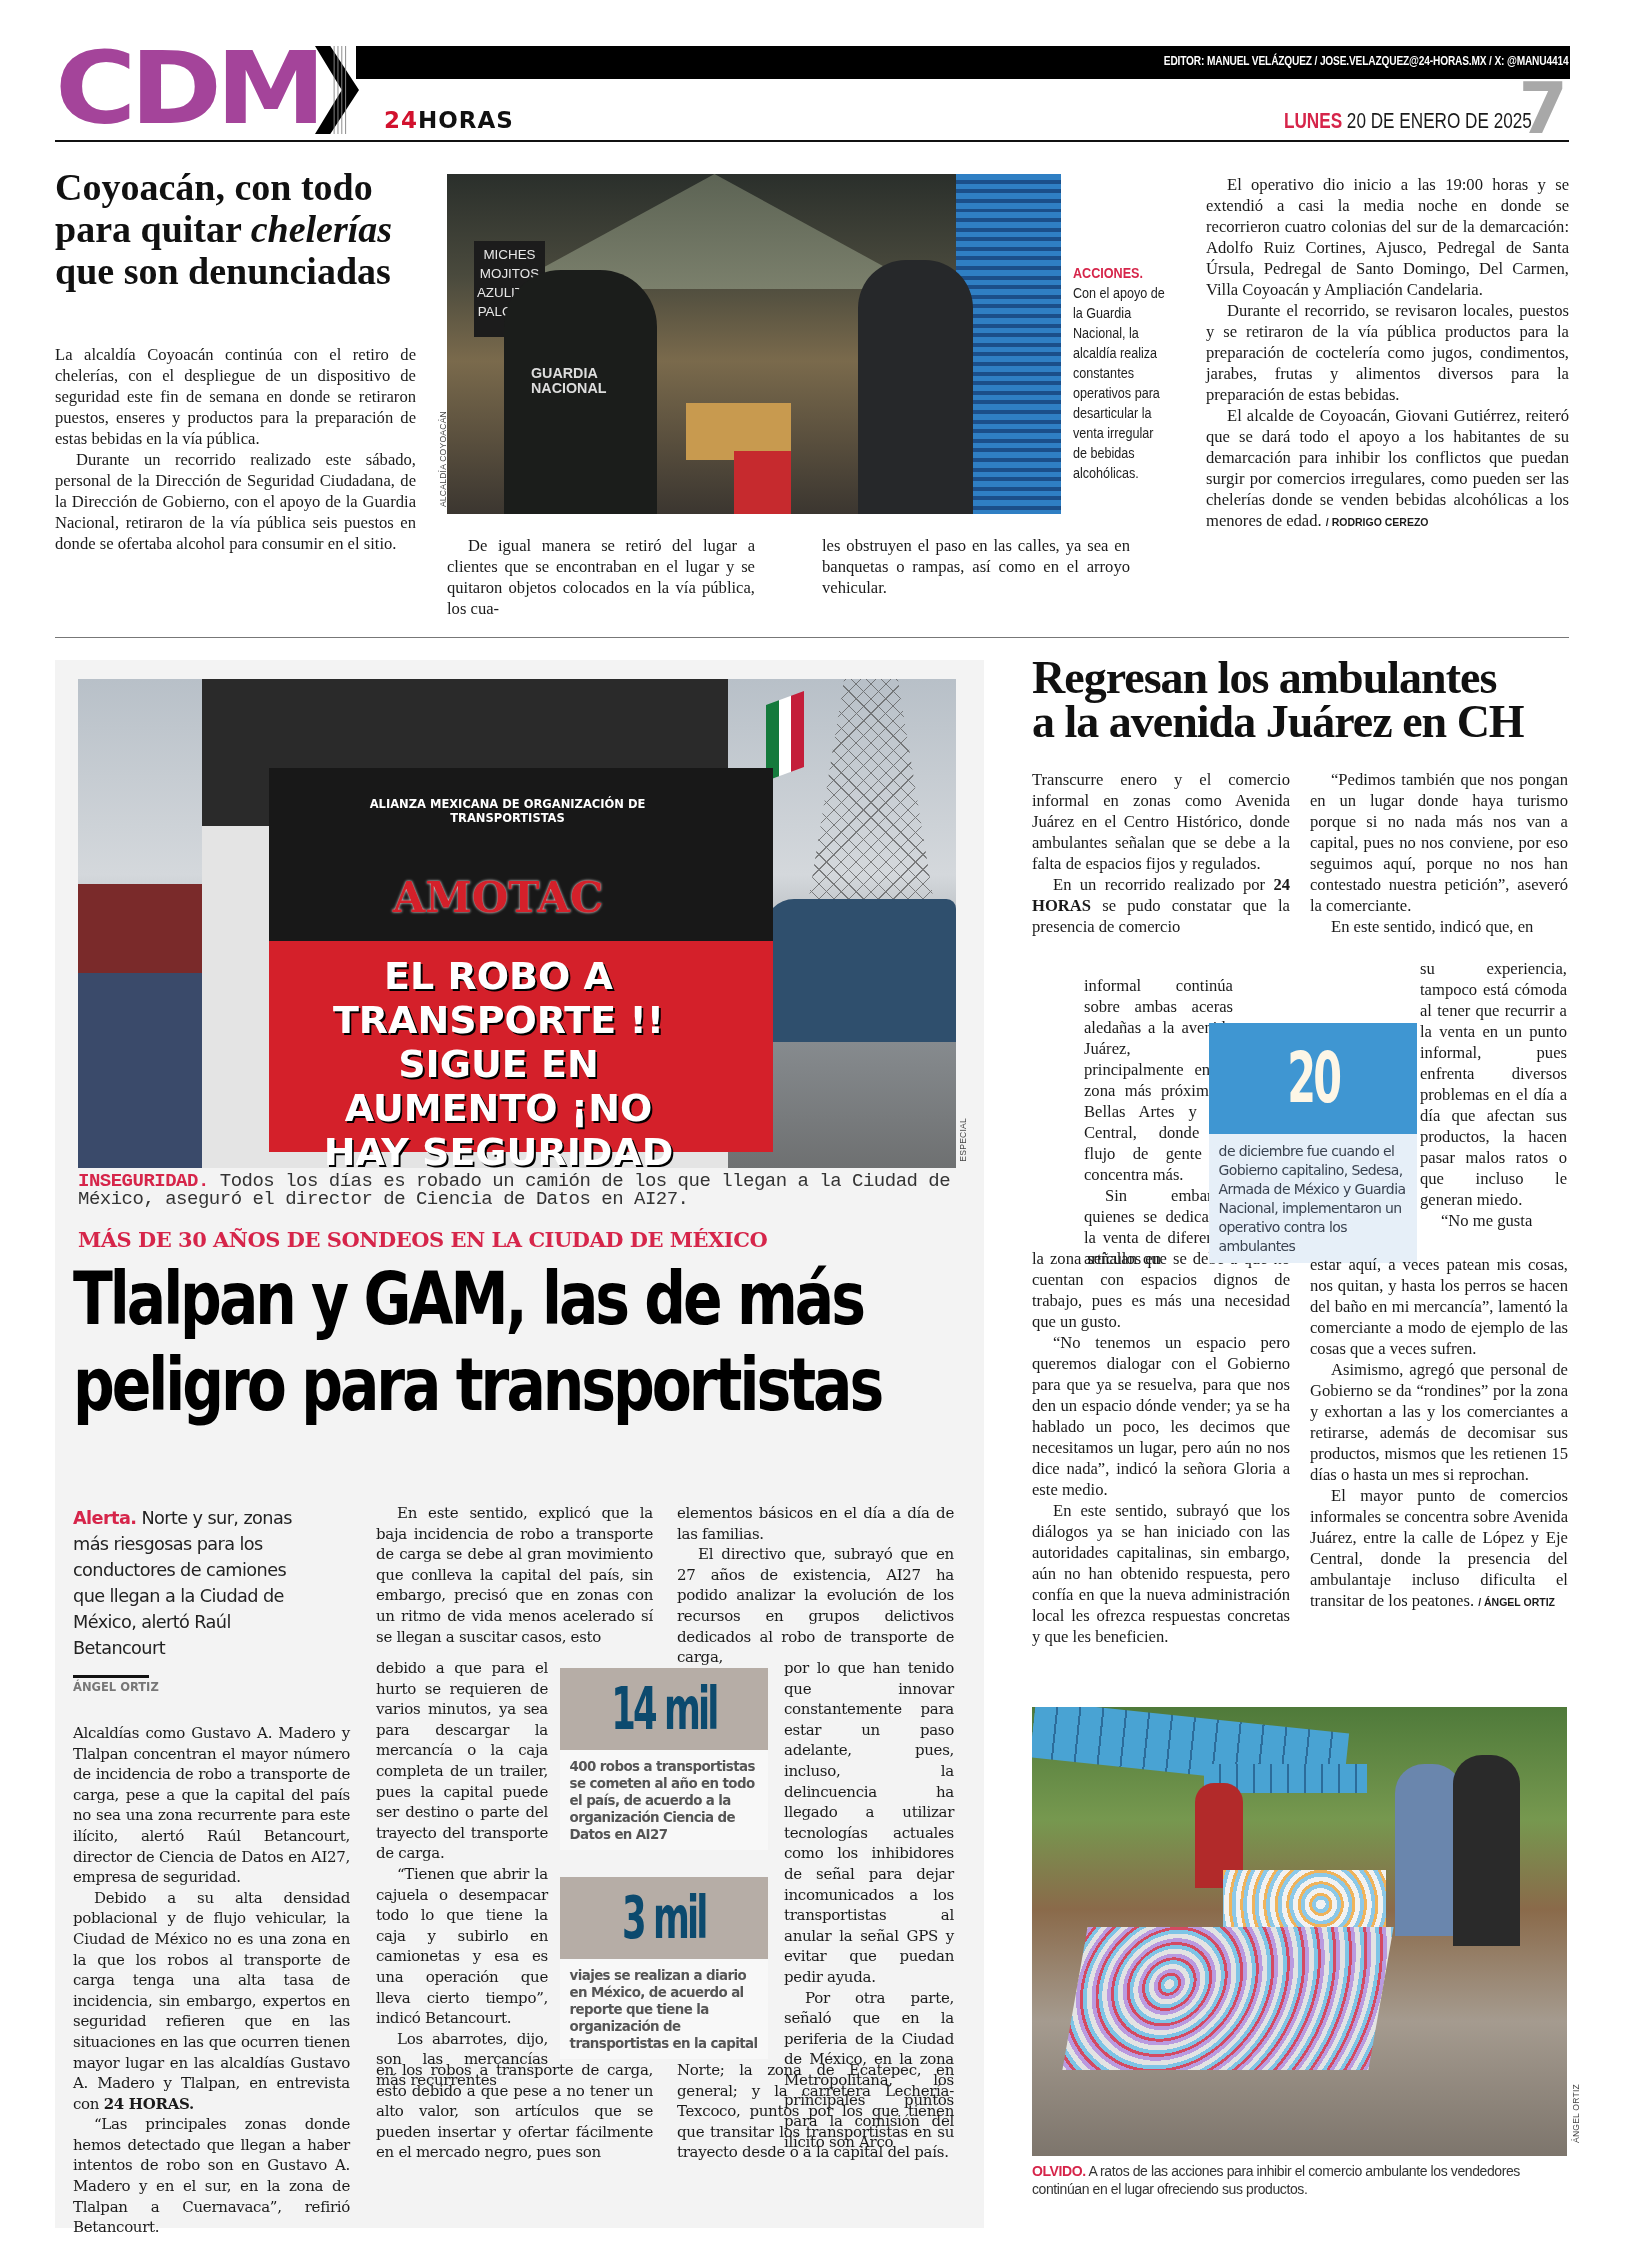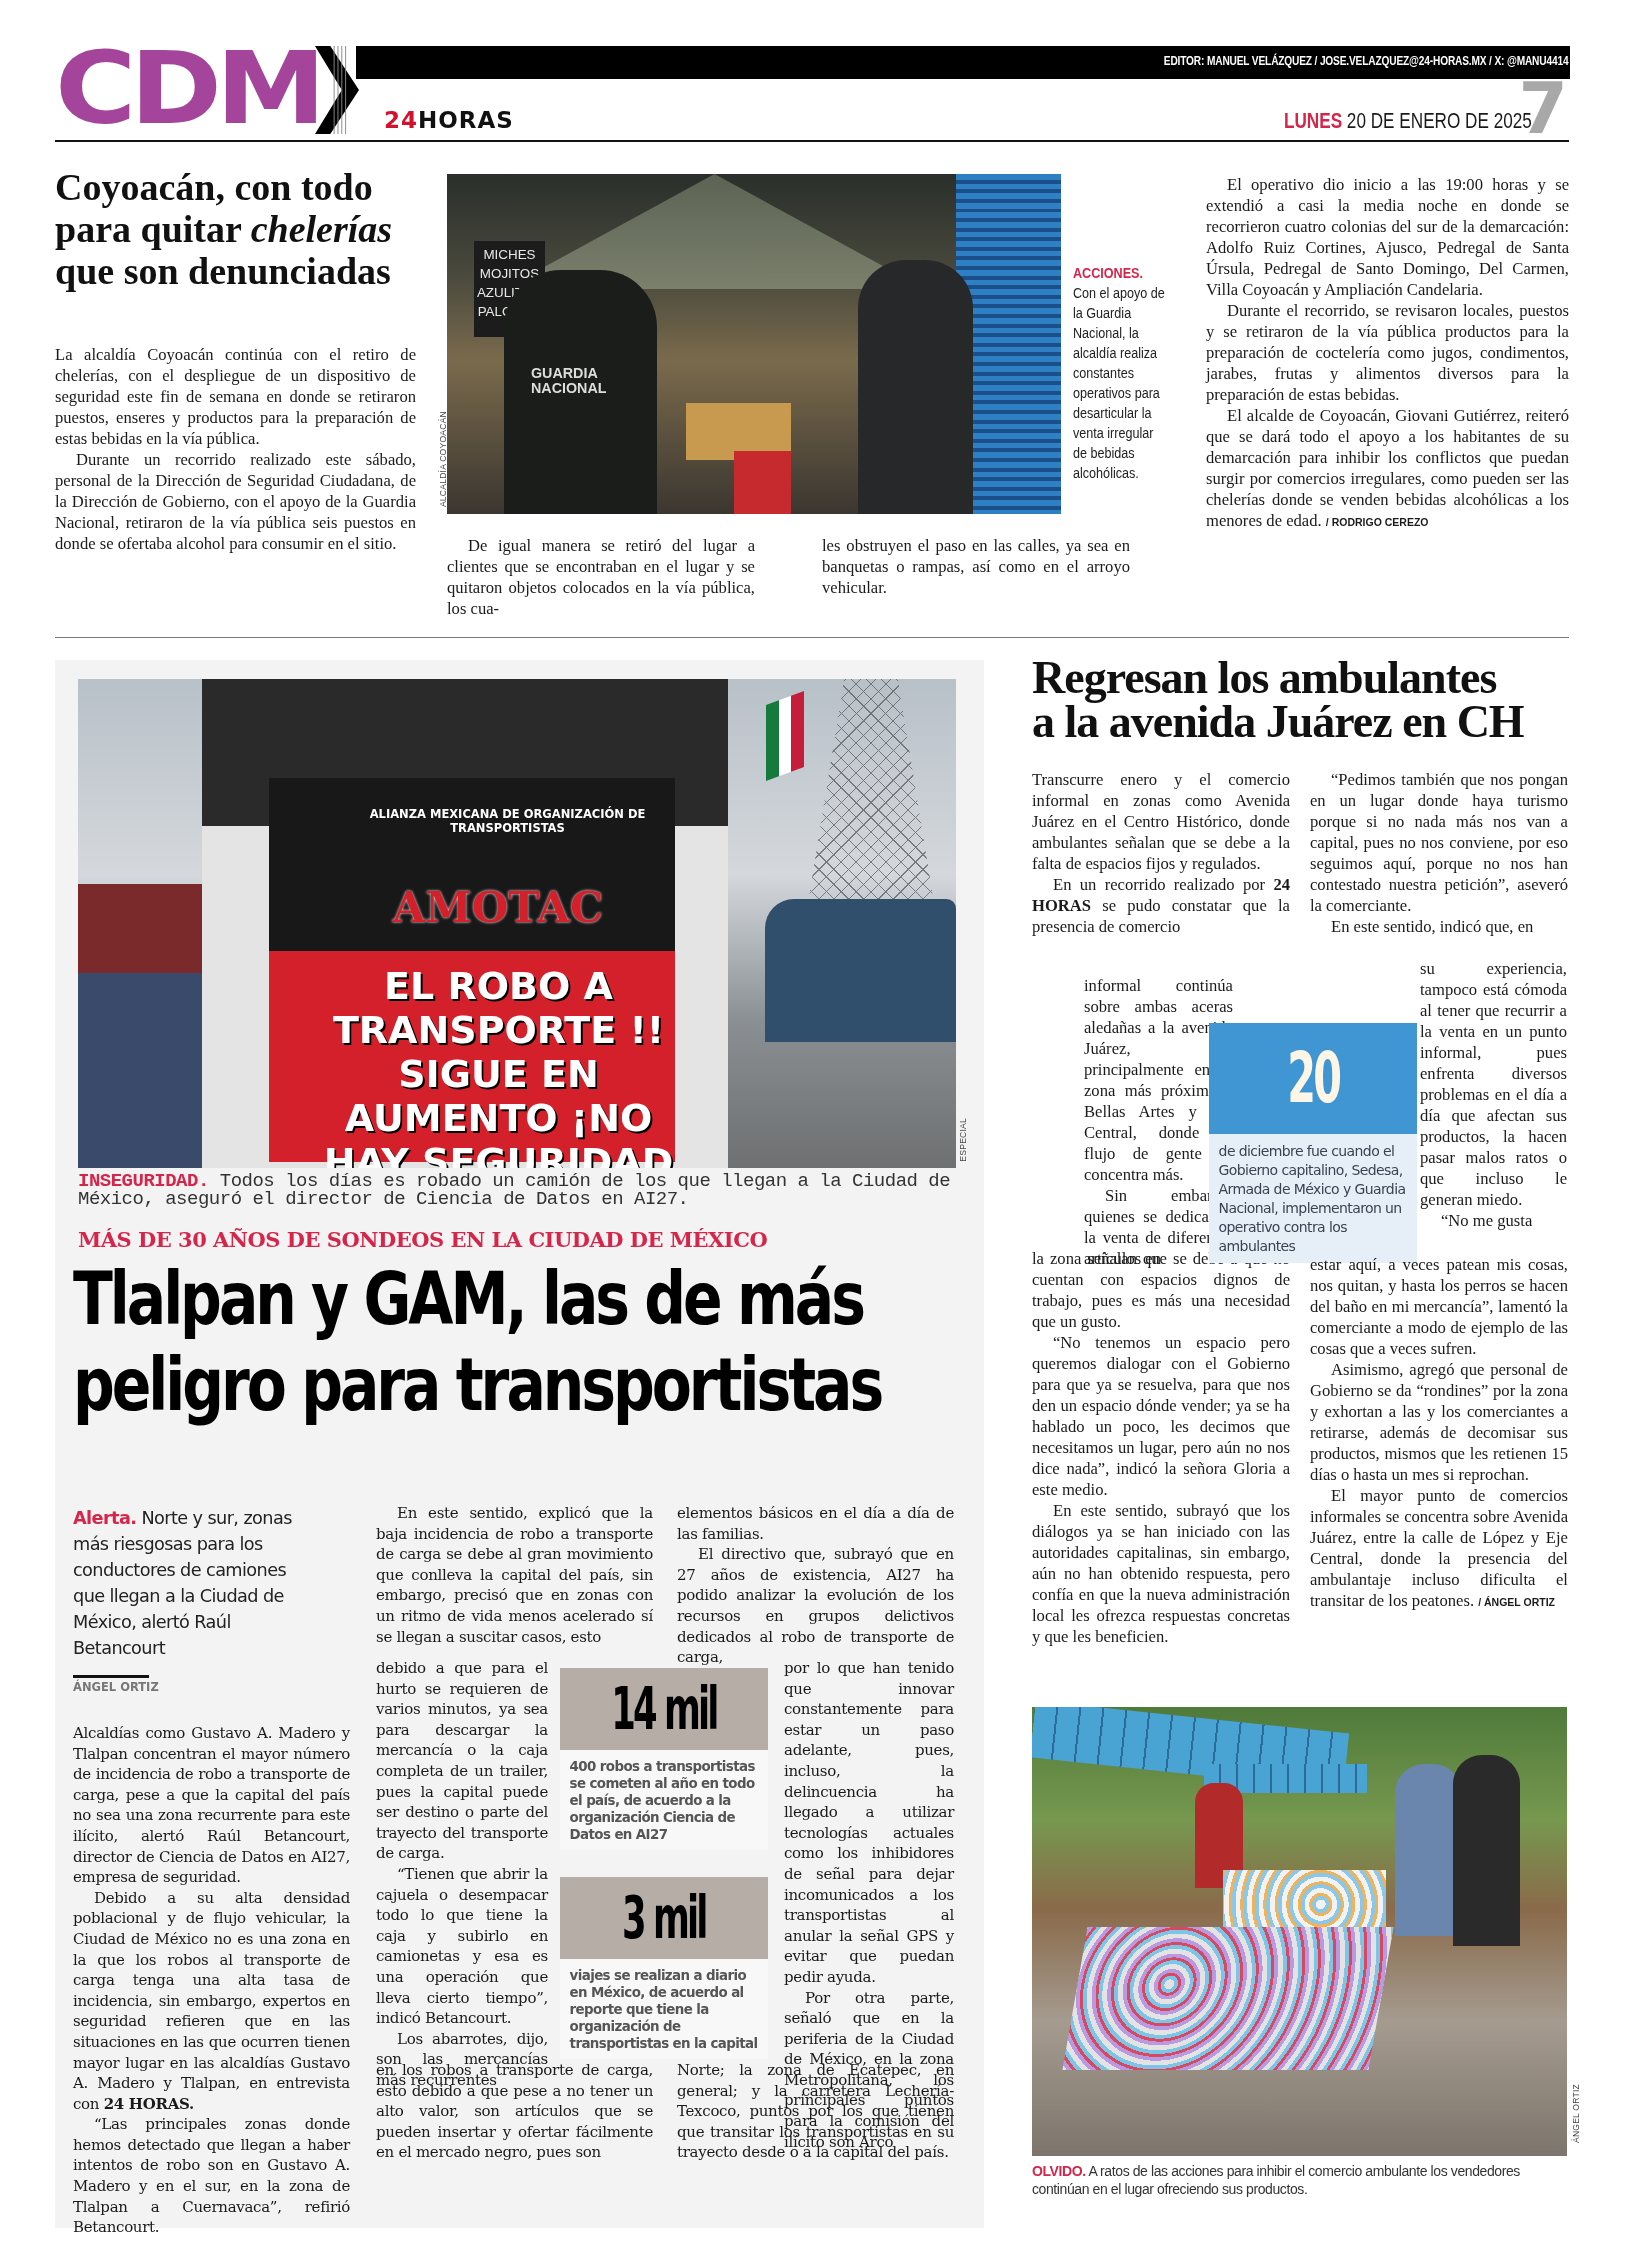--- a/index.html
+++ b/index.html
@@ -44,21 +44,21 @@
   .s1-col3 { left: 822px; top: 535px; width: 308px; }
   .s1-col4 { left: 1206px; top: 174px; width: 363px; }
   .byline-inline { font-family: "Liberation Sans", sans-serif; font-weight: bold; font-size: 10.5px; }
   .mid-rule { left: 55px; top: 637px; width: 1514px; height: 1px; background: #777; }
 
   
   .grey-box { left: 55px; top: 660px; width: 929px; height: 1568px; background: #f3f3f3; }
   .photo2 { left: 78px; top: 679px; width: 878px; height: 489px; overflow: hidden;
     background: linear-gradient(180deg,#b8c0c8 0%,#d4d8dc 40%,#8a8f93 70%,#6e7071 100%); }
   .photo2 .truck { position:absolute; left:124px; top:0; width:526px; height:489px; background:linear-gradient(180deg,#2a2a2a 0 30%,#e4e4e4 30% 100%); }
-  .photo2 .banner { position:absolute; left:191px; top:99px; width:406px; height:384px; background:linear-gradient(180deg,#181818 0 45%,#d4202a 45% 100%); }
+  .photo2 .banner { position:absolute; left:191px; top:89px; width:504px; height:384px; background:linear-gradient(180deg,#181818 0 45%,#d4202a 45% 100%); }
   .photo2 .b1 { position:absolute; left:57px; top:29px; width:363px; text-align:center; font-family:"DejaVu Sans",sans-serif; font-weight:bold; font-size:11.5px; color:#fff; }
   .photo2 .b2 { position:absolute; left:38px; top:105px; width:382px; text-align:center; font-family:"DejaVu Serif",serif; font-weight:900; font-size:42px; color:#d4202a; text-shadow:0 0 2.9px #fff; }
   .photo2 .b3 { position:absolute; left:29px; top:186px; width:401px; text-align:center; font-family:"DejaVu Sans",sans-serif; font-weight:900; font-size:38px; line-height:44px; color:#fff; text-shadow:1.9px 1.9px 0 #000; }
   .photo2 .car { position:absolute; right:0; top:220px; width:191px; height:143px; background:#2f4f6d; border-radius:29px 9.6px 0 0; }
   .photo2 .flag { position:absolute; left:688px; top:19px; width:38px; height:76px; background:linear-gradient(90deg,#157a3c 0 33%,#fff 33% 66%,#c41e3a 66%); transform:skewY(-20deg); }
   .photo2 .tower { position:absolute; left:726px; top:0; width:134px; height:249px; background:repeating-linear-gradient(45deg,transparent 0 9.6px,#555 9.6px 10.5px),repeating-linear-gradient(-45deg,transparent 0 9.6px,#555 9.6px 10.5px); clip-path: polygon(30% 0,70% 0,100% 100%,0 100%); opacity:.7; }
   .photo2 .people { position:absolute; left:0; top:134px; width:124px; height:356px; background:linear-gradient(180deg,transparent 0 20%,#7a2a2a 20% 45%,#3a4a6a 45%); }
   .cap2 { left: 78px; top: 1172px; width: 878px; font-family: Liberation Mono, monospace; font-size: 19px; line-height: 18px; color: #333; letter-spacing: -0.5px; }
   .cap2 .label { color: #d6254a; font-weight: bold; }
   .kicker { left: 78px; top: 1227px; font-family: "DejaVu Serif", serif; font-weight: bold; font-size: 21px; color: #d6254a; letter-spacing: -0.5px; }
@@ -69,21 +69,21 @@
   .author { left: 73px; top: 1680px; font-family: "DejaVu Sans", sans-serif; font-weight: bold; font-size: 11.5px; color: #777; }
   .s2-body { font-family: "DejaVu Serif", serif; font-size: 15px; line-height: 20.6px; letter-spacing: -0.3px; }
   .s2-col1 { left: 73px; top: 1723px; width: 277px; }
   .s2-col2a { left: 376px; top: 1503px; width: 277px; }
   .s2-col2b { left: 376px; top: 1603px; width: 172px; }
   .s2-col2c { left: 376px; top: 1881px; width: 277px; }
   .s2-col3a { left: 677px; top: 1503px; width: 277px; }
   .s2-col3b { left: 784px; top: 1603px; width: 170px; }
   .s2-col3c { left: 677px; top: 1881px; width: 277px; }
   .stat-box { width: 208px; }
-  .stat-head { height: 82px; background: #b6ada6; color: #000000; font-family: "DejaVu Sans", sans-serif; font-weight: bold; font-size: 59px; line-height: 82px; text-align: center; letter-spacing: -4.8px; transform-origin: center; }
+  .stat-head { height: 82px; background: #b6ada6; color: #0c4a6e; font-family: "DejaVu Sans", sans-serif; font-weight: bold; font-size: 59px; line-height: 82px; text-align: center; letter-spacing: -4.8px; transform-origin: center; }
   .stat-head span { display: inline-block; transform: scaleX(0.6); }
   .stat-body { padding: 7.6px 9.6px; background: #f8f8f8; font-family: "DejaVu Sans", sans-serif; font-weight: bold; font-size: 13.4px; line-height: 17px; color: #555; letter-spacing: -0.6px; }
   .stat14 { left: 560px; top: 1668px; }
   .stat3 { left: 560px; top: 1877px; }
 
   
   .s3-title { left: 1032px; top: 656px; width: 540px; font-size: 46px; line-height: 44px; color: #111; letter-spacing: -1px; }
   .s3-body { font-size: 16.6px; line-height: 21px; }
   .s3-col1a { left: 1032px; top: 769px; width: 258px; }
   .s3-col1b { left: 1084px; top: 975px; width: 149px; }

